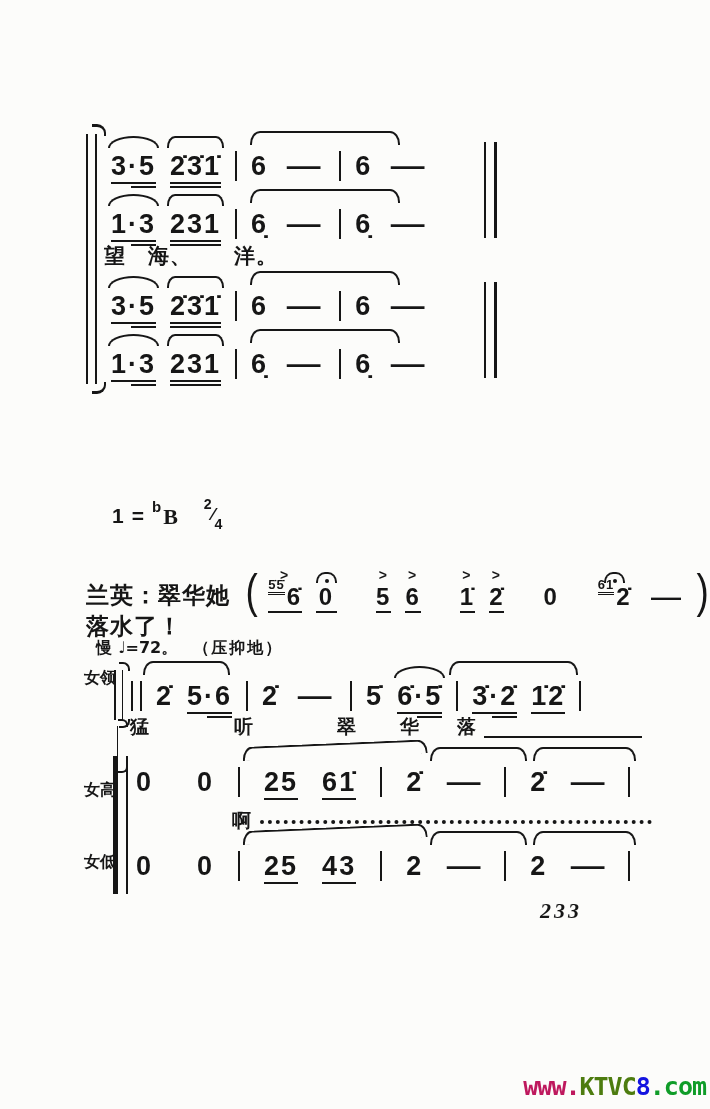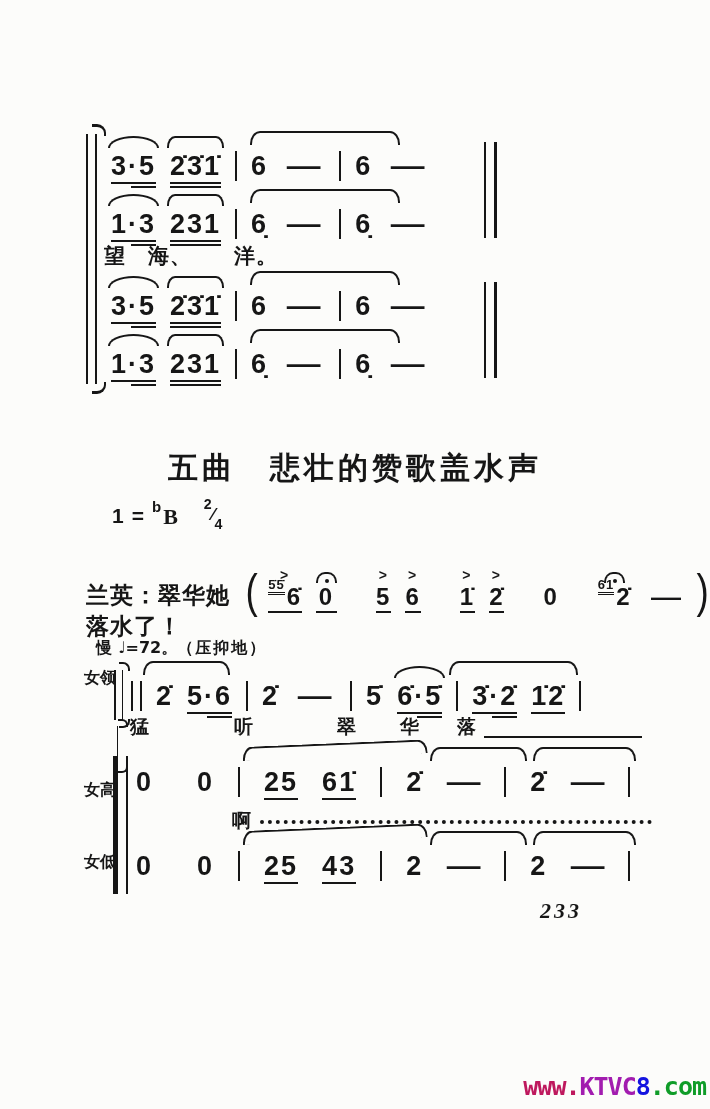--- a/index.html
+++ b/index.html
@@ -57,21 +57,21 @@
   .frac sup{position:relative;top:-4px;}
   .frac i{font-style:normal;}
   .frac sub{position:relative;top:5px;}
   #ensemble{position:absolute;left:282px;top:512px;font-size:19px;font-weight:bold;letter-spacing:2px;}
   #cue{position:absolute;left:86px;top:566px;display:flex;align-items:flex-start;}
   #speaker{font-size:23px;font-weight:bold;letter-spacing:1px;padding-top:14px;}
   .bigparen{font-size:46px;font-weight:normal;line-height:46px;padding-top:2px;transform:scaleX(.8);}
   #cue .mline{margin:0 2px;padding-top:2px;}
   #tempo{position:absolute;left:96px;top:638px;font-size:16px;font-weight:bold;display:flex;}
   #tempo .metro{font-family:"DejaVu Sans",sans-serif;margin-left:6px;}
-  #tempo .expr{letter-spacing:2px;}
+  #tempo .expr{margin-left:16px;letter-spacing:2px;}
 
   
   #chorus{position:absolute;left:84px;top:658px;width:575px;height:245px;}
   .plabel{position:absolute;left:0;font-size:16px;font-weight:bold;width:34px;}
   #lab0{top:10px;} #lab1{top:122px;} #lab2{top:194px;}
   #chorus .mrow{position:absolute;left:40px;}
   #m0{top:8px;} #m1{top:94px;} #m2{top:178px;}
   .lead-bracket{position:absolute;left:30px;top:12px;width:6px;height:50px;border-left:2px solid #161616;border-right:1px solid #161616;}
   .lead-bracket::before{content:"";position:absolute;top:-8px;left:3px;width:9px;height:7px;border-top:2px solid #161616;border-right:2px solid #161616;border-radius:0 7px 0 0;}
   .lead-bracket::after{content:"";position:absolute;bottom:-8px;left:3px;width:9px;height:7px;border-bottom:2px solid #161616;border-right:2px solid #161616;border-radius:0 0 7px 0;}
@@ -305,21 +305,20 @@
           <span class="mainrow">
             <span class="main">—</span>
           </span>
         </span>
         <i class="ov brk" style="left: 44%; width: 44%;"></i>
       </div>
     <div id="dbl1" class="dbl"></div>
     <div id="dbl2" class="dbl"></div>
   </div>
 
-  <div id="title">五曲　悲壮的赞歌盖水声</div>
 
   <div id="keyline">
     <span>1</span>
     <span style="margin-left:8px">=</span>
     <span class="flat">b</span>
     <span class="keynote">B</span>
     <span class="frac"><sup>2</sup><i>⁄</i><sub>4</sub></span>
   </div>
 
   <div id="cue">
@@ -621,15 +620,15 @@
         <span class="tok bar">
           <i class="vbar"></i>
         </span>
         <i class="ov brk rise" style="left: 23%; width: 35%;"></i>
         <i class="ov brk" style="left: 59%; width: 18%;"></i>
         <i class="ov brk" style="left: 79%; width: 19%;"></i>
       </div>
   </div>
 
   <div id="pagenum">233</div>
-  <div id="watermark"><span style="color: #be185d;">www.</span><span style="color: #a21caf;">KTVC</span><span style="color: rgb(20, 20, 224);">8</span><span style="color: rgb(15, 156, 40);">.com</span></div>
+  <div id="watermark"><span style="color: #be185d;">www.</span><span style="color: #4d7c0f;">KTVC</span><span style="color: rgb(20, 20, 224);">8</span><span style="color: rgb(15, 156, 40);">.com</span></div>
 
 </div>
 
 </body></html>

